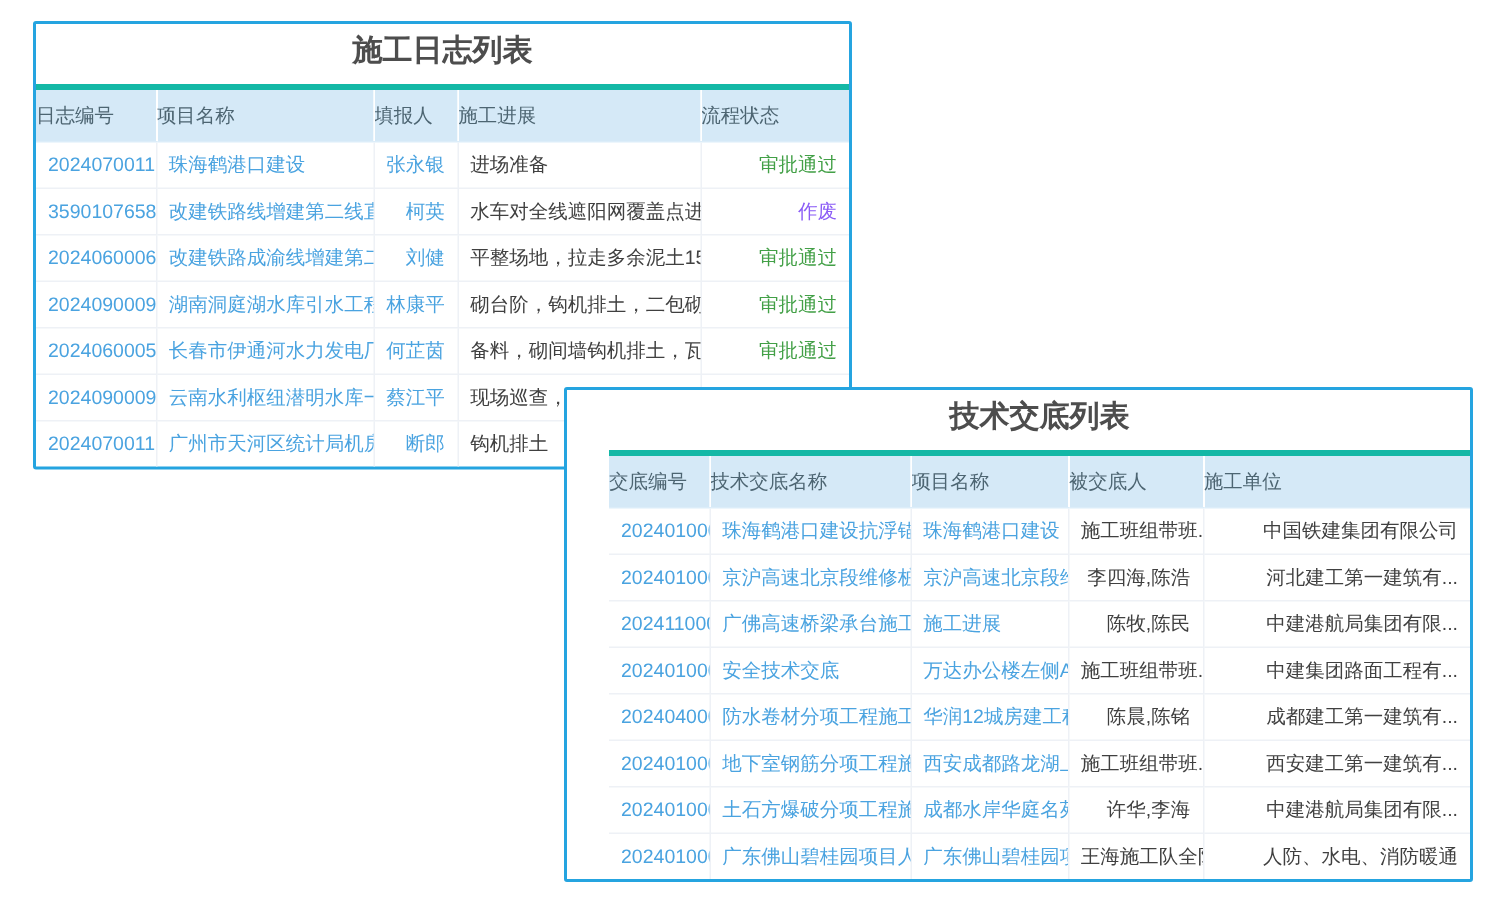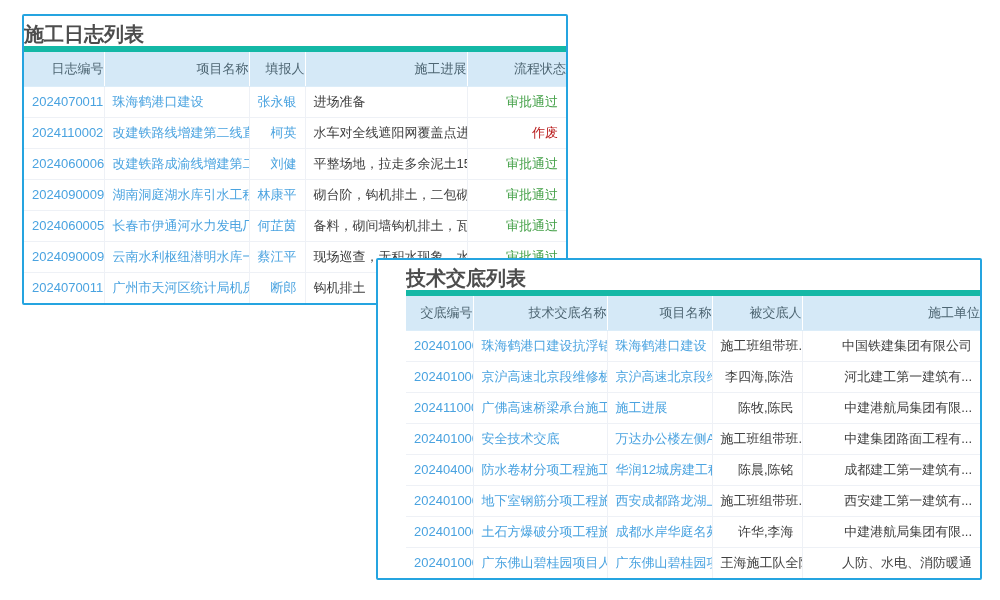--- a/index.html
+++ b/index.html
@@ -6,27 +6,27 @@
     --card-border:#25a4e0; --header-bg:#d5e9f7; --header-text:#4d6572;
     --link-text:#4aa3e0; --dark-text:#404040; --title-text:#4d4d4d;
   }
   *{box-sizing:border-box;margin:0;padding:0;}
   html,body{width:1000px;height:600px;background:#ffffff;overflow:hidden;
     font-family:"Liberation Sans","DejaVu Sans",sans-serif;}
   .card{position:absolute;background:#ffffff;border:2px solid var(--card-border);
     border-radius:2px;}
   #log-card{left:22px;top:14px;width:546px;}
   #disc-card{left:376px;top:258px;width:606px;padding-left:28px;}
-  .card-title{height:36px;line-height:36px;font-size:20px;
-    font-weight:bold;color:var(--title-text);border-bottom:6px solid #14b8a6;
+  .card-title{height:44px;line-height:36px;text-align:center;font-size:20px;
+    font-weight:bold;color:var(--title-text);border-bottom:4px solid #14b8a6;
     white-space:nowrap;overflow:hidden;}
   table{width:100%;border-collapse:collapse;table-layout:fixed;}
   thead th{background:var(--header-bg);color:var(--header-text);font-weight:normal;
     height:34px;font-size:13px;border-right:1px solid rgba(255,255,255,.9);
-    border-bottom:1px solid #dcedf9;text-align:right;white-space:nowrap;overflow:hidden;}
+    border-bottom:1px solid #dcedf9;text-align:left;white-space:nowrap;overflow:hidden;}
   thead th:last-child{border-right:none;margin-left:45px;}
   tbody td{height:31px;font-size:13px;padding:0 8px;white-space:nowrap;overflow:hidden;
     border-right:1px solid #eef1f6;border-bottom:1px solid #eef1f6;}
   tbody td:last-child{border-right:none;}
   tbody tr:last-child td{border-bottom:none;}
   .c-center{text-align:right;}
   .c-left{text-align:left;}
   .c-link{color:var(--link-text);cursor:pointer;}
   .c-dark{color:var(--dark-text);}
 </style>
@@ -54,25 +54,25 @@
     </thead>
     <tbody>
         <tr>
           <td class="c-center c-link">2024070011</td>
           <td class="c-left c-link">珠海鹤港口建设</td>
           <td class="c-center c-link">张永银</td>
           <td class="c-left c-dark">进场准备</td>
           <td class="c-center c-dark" style="color: rgb(67, 160, 71);">审批通过</td>
         </tr>
         <tr>
-          <td class="c-center c-link">2024110002</td>
+          <td class="c-center c-link">3590107658</td>
           <td class="c-left c-link">改建铁路线增建第二线直...</td>
           <td class="c-center c-link">柯英</td>
           <td class="c-left c-dark">水车对全线遮阳网覆盖点进...</td>
-          <td class="c-center c-dark" style="color: #b91c1c;">作废</td>
+          <td class="c-center c-dark" style="color: #8b5cf6;">作废</td>
         </tr>
         <tr>
           <td class="c-center c-link">2024060006</td>
           <td class="c-left c-link">改建铁路成渝线增建第二...</td>
           <td class="c-center c-link">刘健</td>
           <td class="c-left c-dark">平整场地，拉走多余泥土15...</td>
           <td class="c-center c-dark" style="color: rgb(67, 160, 71);">审批通过</td>
         </tr>
         <tr>
           <td class="c-center c-link">2024090009</td>

